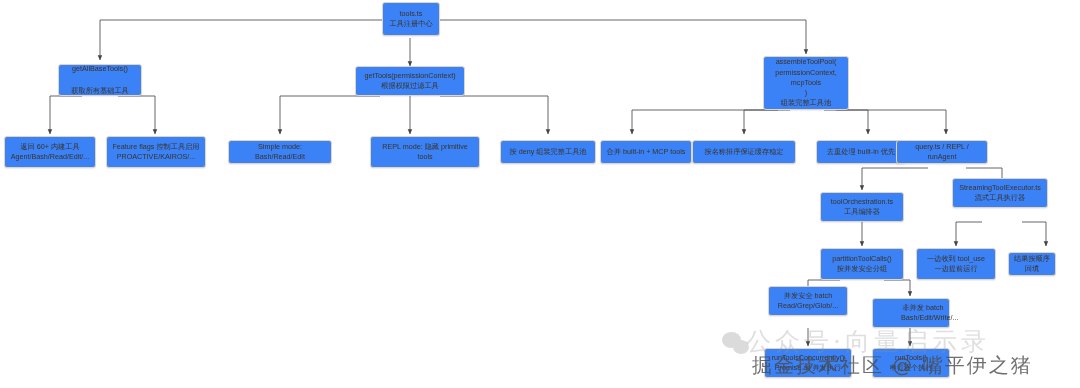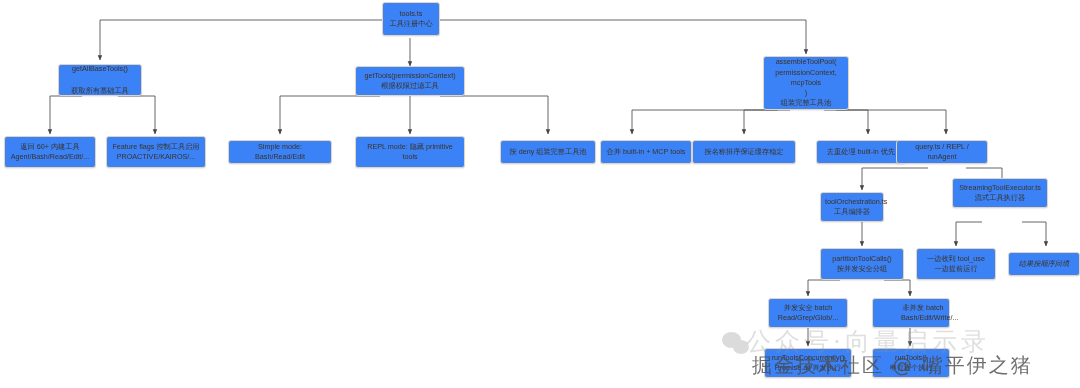--- a/index.html
+++ b/index.html
@@ -154,21 +154,21 @@
 
   <div class="node" style="left:355px;top:66px;width:110px;height:30px;">
     <span class="ln">getTools(permissionContext)</span>
     <span class="ln">根据权限过滤工具</span>
   </div>
 
   <div class="node" style="left:228px;top:140px;width:104px;height:24px;">
     <span class="ln">Simple mode: Bash/Read/Edit</span>
   </div>
 
-  <div class="node" style="left:355px;top:136px;width:110px;height:32px;">
+  <div class="node" style="left:370px;top:136px;width:110px;height:32px;">
     <span class="ln">REPL mode: 隐藏 primitive</span>
     <span class="ln">tools</span>
   </div>
 
   <div class="node" style="left:500px;top:140px;width:96px;height:24px;">
     <span class="ln">按 deny 组装完整工具池</span>
   </div>
 
   <div class="node" style="left:763px;top:56px;width:86px;height:54px;">
     <span class="ln">assembleToolPool(</span>
@@ -187,45 +187,45 @@
   </div>
 
   <div class="node" style="left:816px;top:140px;width:90px;height:24px;">
     <span class="ln">去重处理 built-in 优先</span>
   </div>
 
   <div class="node" style="left:896px;top:140px;width:92px;height:24px;">
     <span class="ln">query.ts / REPL / runAgent</span>
   </div>
 
-  <div class="node" style="left:820px;top:192px;width:64px;height:30px;">
+  <div class="node" style="left:820px;top:192px;width:84px;height:30px;">
     <span class="ln">toolOrchestration.ts</span>
     <span class="ln">工具编排器</span>
   </div>
 
   <div class="node" style="left:952px;top:178px;width:96px;height:30px;">
     <span class="ln">StreamingToolExecutor.ts</span>
     <span class="ln">流式工具执行器</span>
   </div>
 
   <div class="node" style="left:820px;top:248px;width:84px;height:32px;">
     <span class="ln">partitionToolCalls()</span>
     <span class="ln">按并发安全分组</span>
   </div>
 
   <div class="node" style="left:916px;top:248px;width:80px;height:32px;">
     <span class="ln">一边收到 tool_use</span>
     <span class="ln">一边提前运行</span>
   </div>
 
-  <div class="node" style="left:1008px;top:252px;width:72px;height:24px;font-style:italic;">
+  <div class="node" style="left:1008px;top:252px;width:48px;height:24px;">
     <span class="ln">结果按顺序回填</span>
   </div>
 
-  <div class="node" style="left:768px;top:298px;width:80px;height:30px;">
+  <div class="node" style="left:768px;top:286px;width:80px;height:30px;">
     <span class="ln">并发安全 batch</span>
     <span class="ln">Read/Grep/Glob/...</span>
   </div>
 
   <div class="node" style="left:872px;top:298px;width:78px;height:30px;padding-left:28px;">
     <span class="ln">非并发 batch</span>
     <span class="ln">Bash/Edit/Write/...</span>
   </div>
 
   <div class="node" style="left:764px;top:348px;width:88px;height:30px;">

